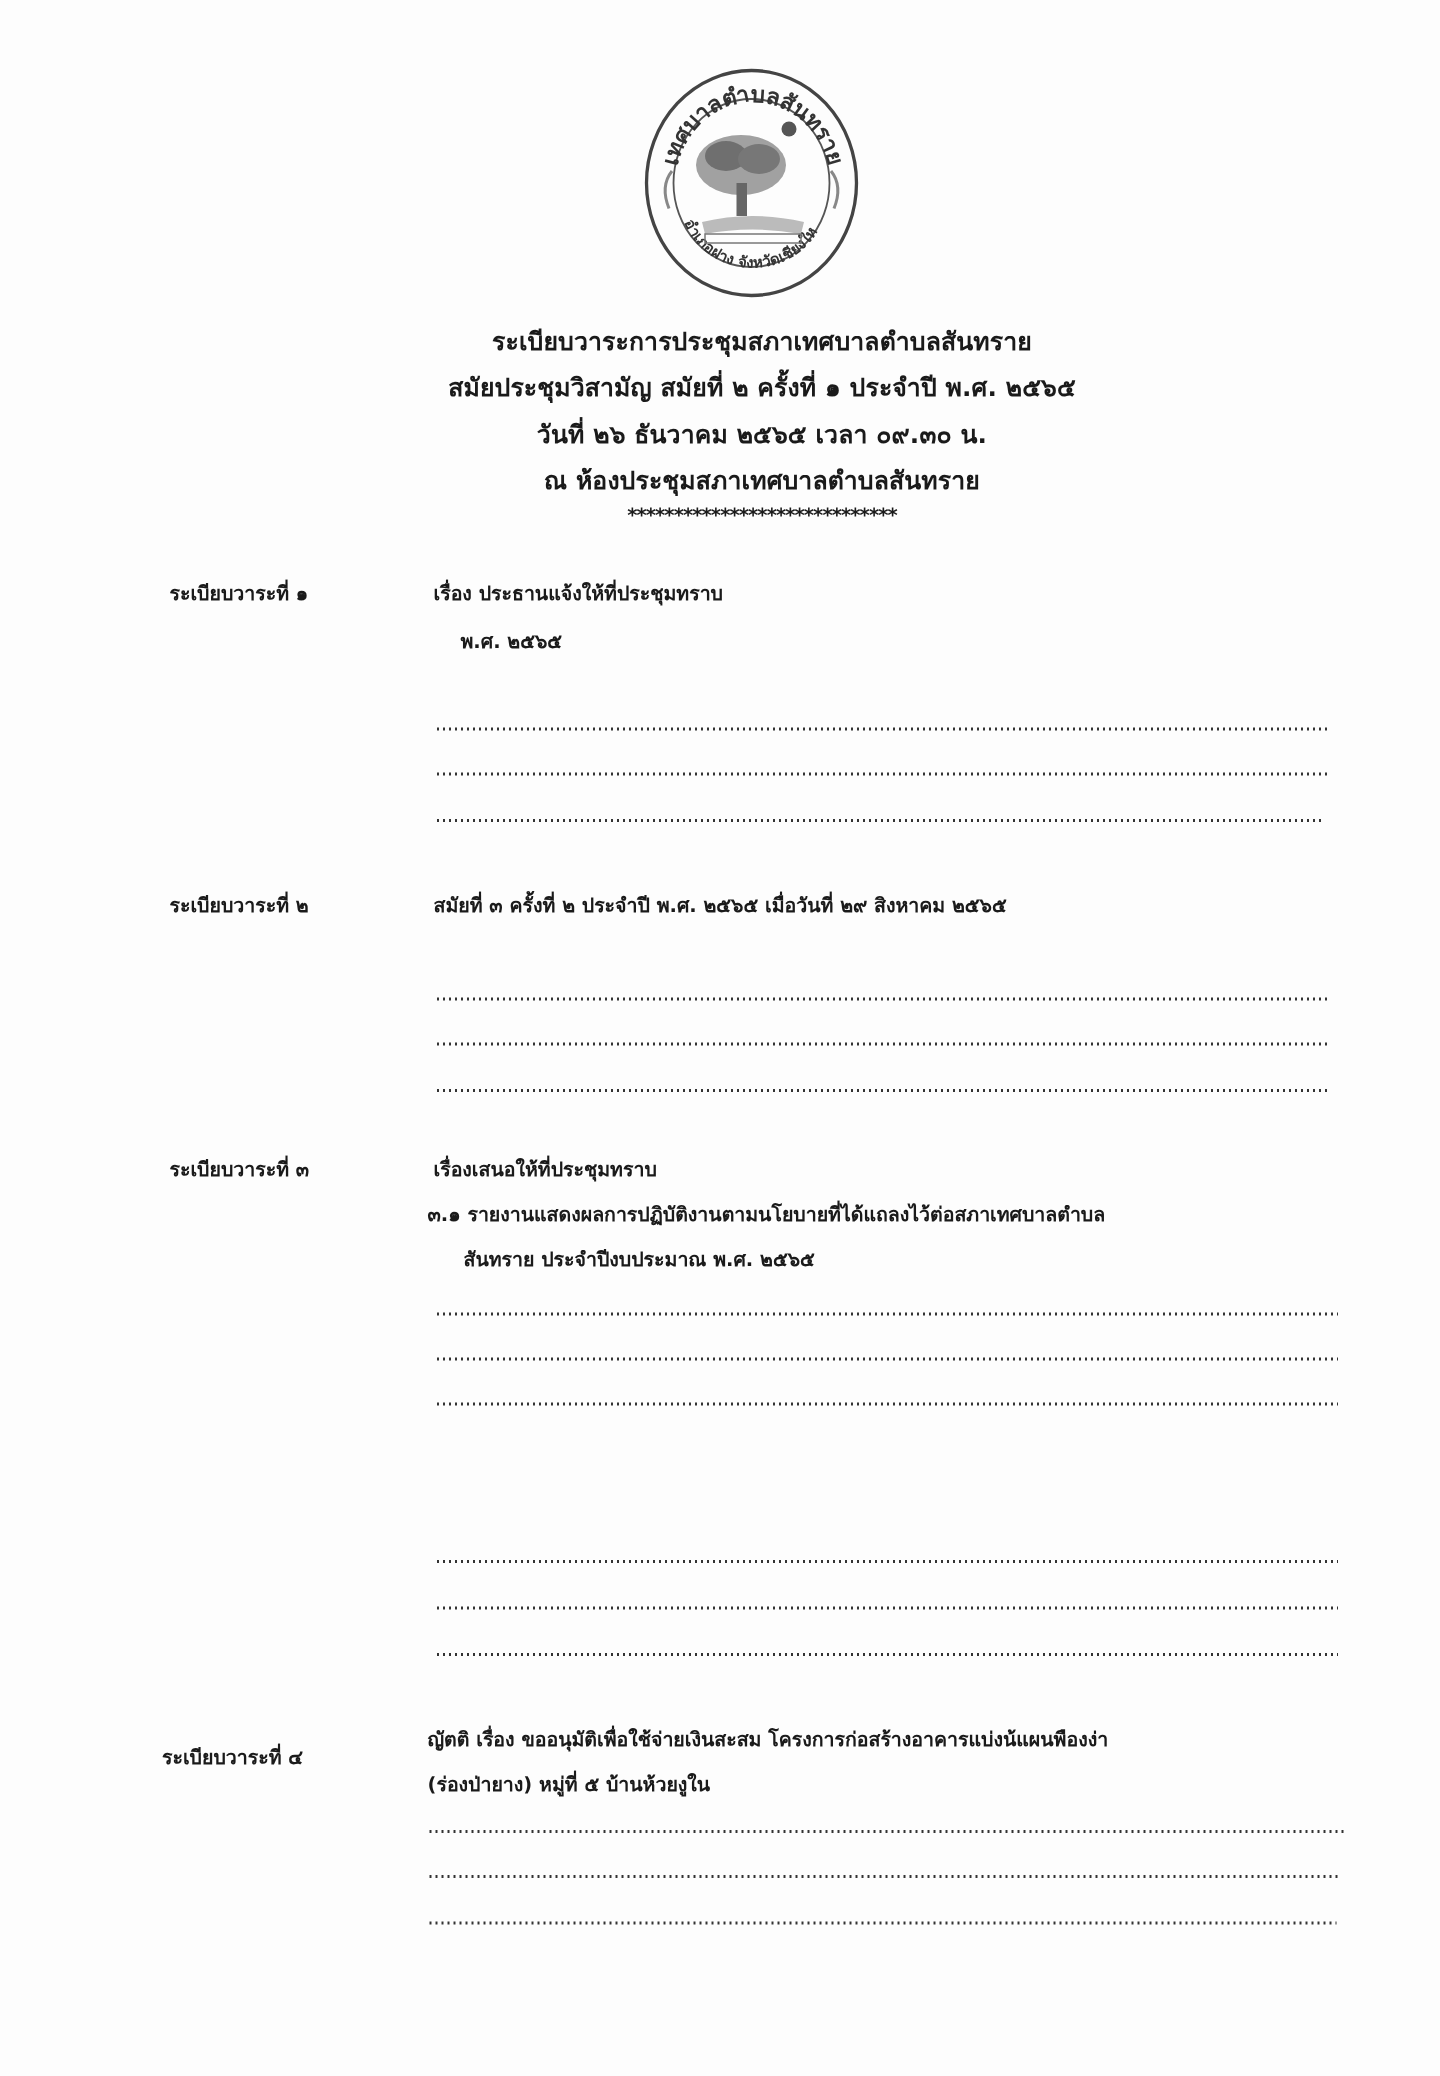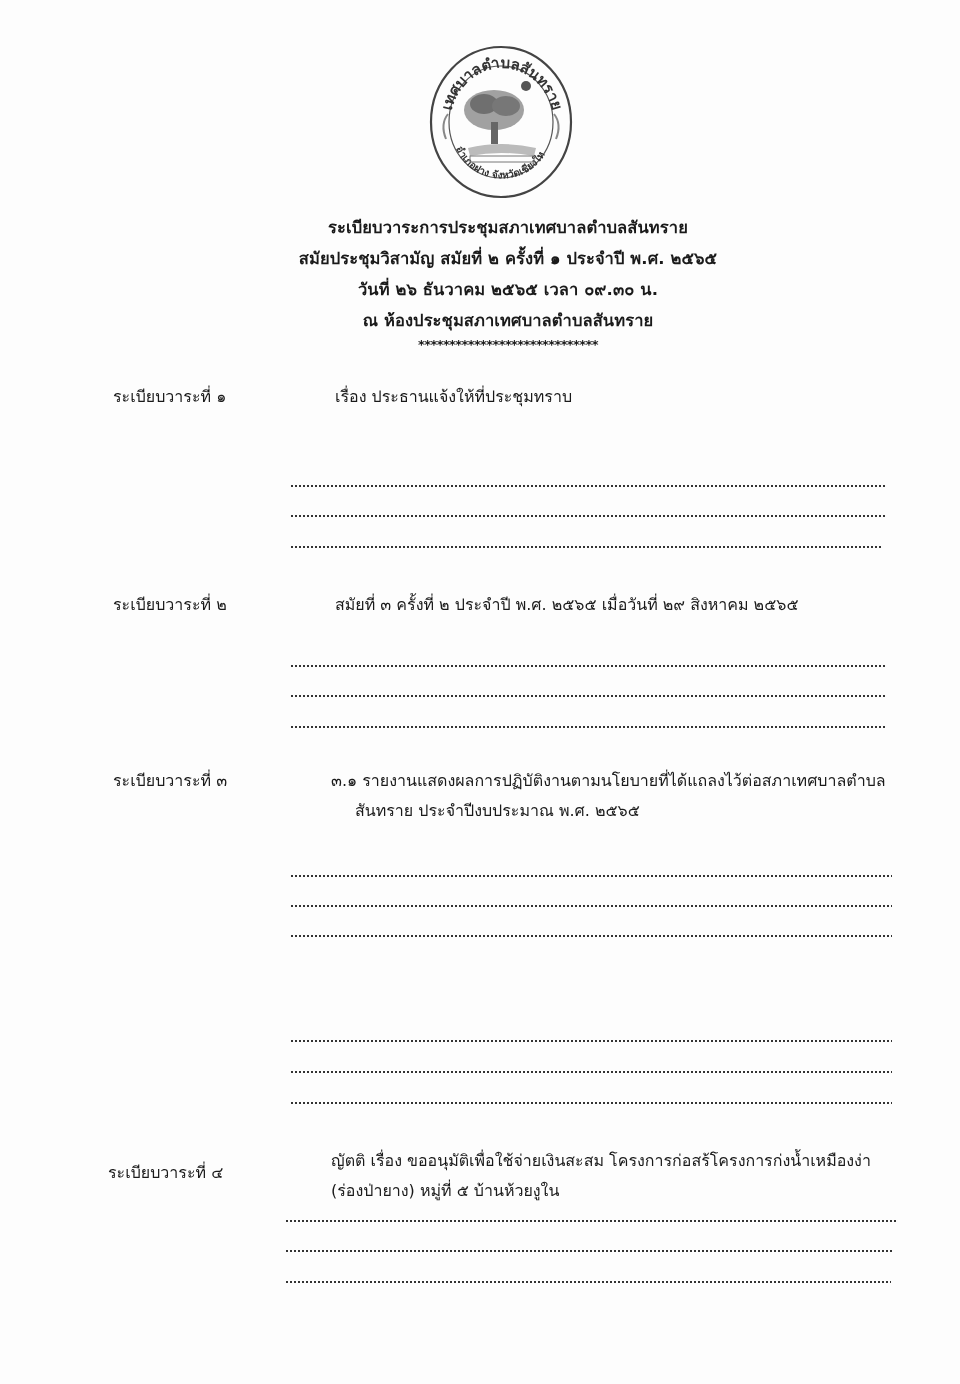--- a/index.html
+++ b/index.html
@@ -17,22 +17,22 @@
   
   .header { position: absolute; left: 0; top: 212px; width: 1016px; text-align: center; }
   .header .line { font-size: 16.5px; font-weight: bold; line-height: 31px; white-space: nowrap; letter-spacing: 0.1px; }
   .header .stars { font-size: 13px; font-weight: bold; line-height: 14px; letter-spacing: -0.6px; margin-top: 2px; }
 
   
   .agenda { position: absolute; left: 0; width: 960px; }
   .agenda-label {
     position: absolute; left: 113px; font-size: 16px; font-weight: bold; white-space: nowrap;
   }
-  .agenda-body { position: absolute; left: 289px; width: 620px; margin-left: 46px; }
-  .txt { font-size: 16px; font-weight: normal; white-space: nowrap; line-height: 30px; }
+  .agenda-body { position: absolute; left: 289px; width: 620px; }
+  .txt { font-size: 13px; font-weight: bold; white-space: nowrap; line-height: 30px; }
   .ind2 { padding-left: 31px; }
   .dots {
     position: absolute; height: 2px;
     background-image: radial-gradient(circle, #333 0.8px, transparent 1px);
     background-size: 4px 2px; background-repeat: repeat-x;
   }
 </style>
 </head>
 <body>
 
@@ -70,59 +70,61 @@
     <div class="line">สมัยประชุมวิสามัญ  สมัยที่  ๒  ครั้งที่  ๑  ประจำปี พ.ศ. ๒๕๖๕</div>
     <div class="line">วันที่  ๒๖  ธันวาคม  ๒๕๖๕  เวลา  ๐๙.๓๐  น.</div>
     <div class="line">ณ ห้องประชุมสภาเทศบาลตำบลสันทราย</div>
     <div class="stars">*****************************</div>
   </div>
 
   <div class="agenda" style="top:382px;">
     <div class="agenda-label txt" style="top:0;">ระเบียบวาระที่  ๑</div>
     <div class="agenda-body">
       <div class="txt">เรื่อง ประธานแจ้งให้ที่ประชุมทราบ</div>
+      <div class="txt ind2" style="margin-top:2px;padding-left:18px;">พ.ศ. ๒๕๖๕</div>
     </div>
   </div>
   <div class="dots" style="left:290px;top:485px;width:597px;"></div>
   <div class="dots" style="left:290px;top:515px;width:597px;"></div>
   <div class="dots" style="left:290px;top:546px;width:592px;"></div>
 
   <div class="agenda" style="top:590px;">
     <div class="agenda-label txt" style="top:0;">ระเบียบวาระที่  ๒</div>
     <div class="agenda-body">
       <div class="txt">สมัยที่ ๓ ครั้งที่ ๒ ประจำปี พ.ศ. ๒๕๖๕  เมื่อวันที่  ๒๙  สิงหาคม  ๒๕๖๕</div>
     </div>
   </div>
   <div class="dots" style="left:290px;top:665px;width:595px;"></div>
   <div class="dots" style="left:290px;top:695px;width:595px;"></div>
   <div class="dots" style="left:290px;top:726px;width:595px;"></div>
 
   <div class="agenda" style="top:766px;">
     <div class="agenda-label txt" style="top:0;">ระเบียบวาระที่  ๓</div>
     <div class="agenda-body">
+      <div class="txt">เรื่องเสนอให้ที่ประชุมทราบ</div>
       <div class="txt" style="margin-left:-4px;">๓.๑ รายงานแสดงผลการปฏิบัติงานตามนโยบายที่ได้แถลงไว้ต่อสภาเทศบาลตำบล</div>
       <div class="txt" style="padding-left:20px;">สันทราย ประจำปีงบประมาณ พ.ศ. ๒๕๖๕</div>
     </div>
   </div>
   <div class="dots" style="left:290px;top:875px;width:602px;"></div>
   <div class="dots" style="left:290px;top:905px;width:602px;"></div>
   <div class="dots" style="left:290px;top:935px;width:602px;"></div>
 
   <div class="agenda" style="top:964px;">
     <div class="agenda-body" style="left:286px;">
     </div>
   </div>
   <div class="dots" style="left:290px;top:1040px;width:602px;"></div>
   <div class="dots" style="left:290px;top:1071px;width:602px;"></div>
   <div class="dots" style="left:290px;top:1102px;width:602px;"></div>
 
   <div class="agenda" style="top:1146px;">
     <div class="agenda-label txt" style="top:0;left:108px;margin-top:12px;">ระเบียบวาระที่  ๔</div>
     <div class="agenda-body" style="left:285px;">
-      <div class="txt">ญัตติ เรื่อง ขออนุมัติเพื่อใช้จ่ายเงินสะสม  โครงการก่อสร้โครงการก่งน้ำเหมืองง่า</div>
+      <div class="txt">ญัตติ เรื่อง ขออนุมัติเพื่อใช้จ่ายเงินสะสม  โครงการก่อสร้างอาคารแบ่งน้แผนพืองง่า</div>
       <div class="txt">(ร่องป่ายาง) หมู่ที่ ๕ บ้านห้วยงูใน</div>
     </div>
   </div>
   <div class="dots" style="left:285px;top:1220px;width:612px;"></div>
   <div class="dots" style="left:285px;top:1250px;width:608px;"></div>
   <div class="dots" style="left:285px;top:1281px;width:606px;"></div>
 
 </div>
 
 </body></html>

